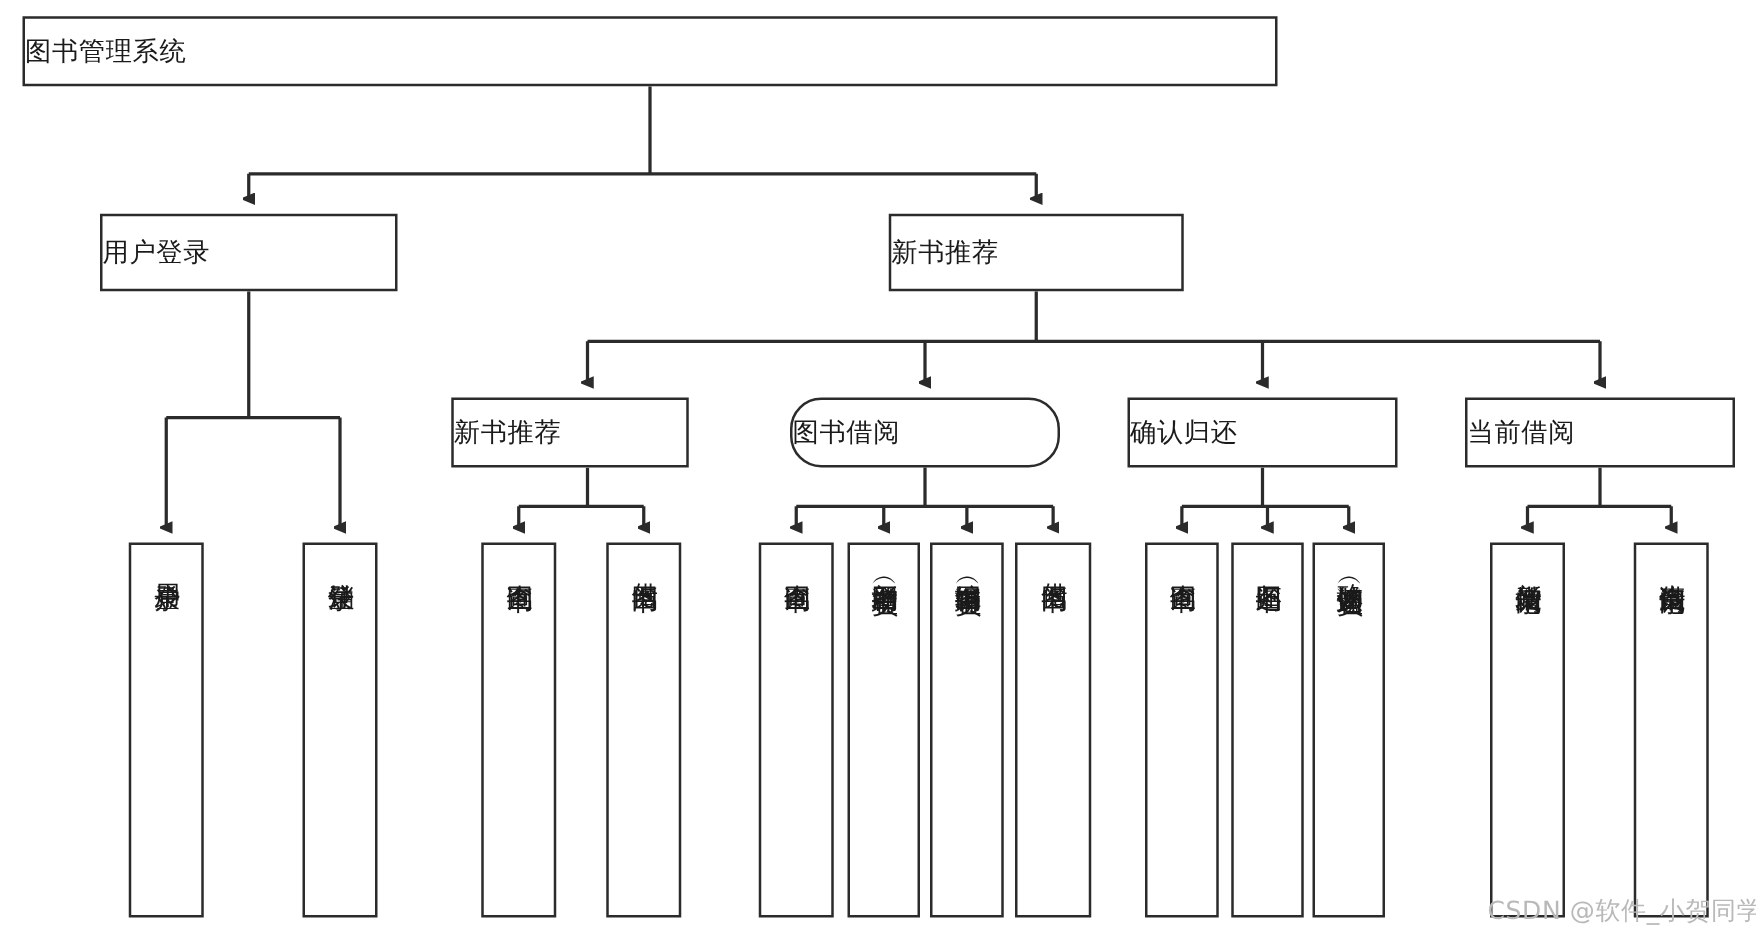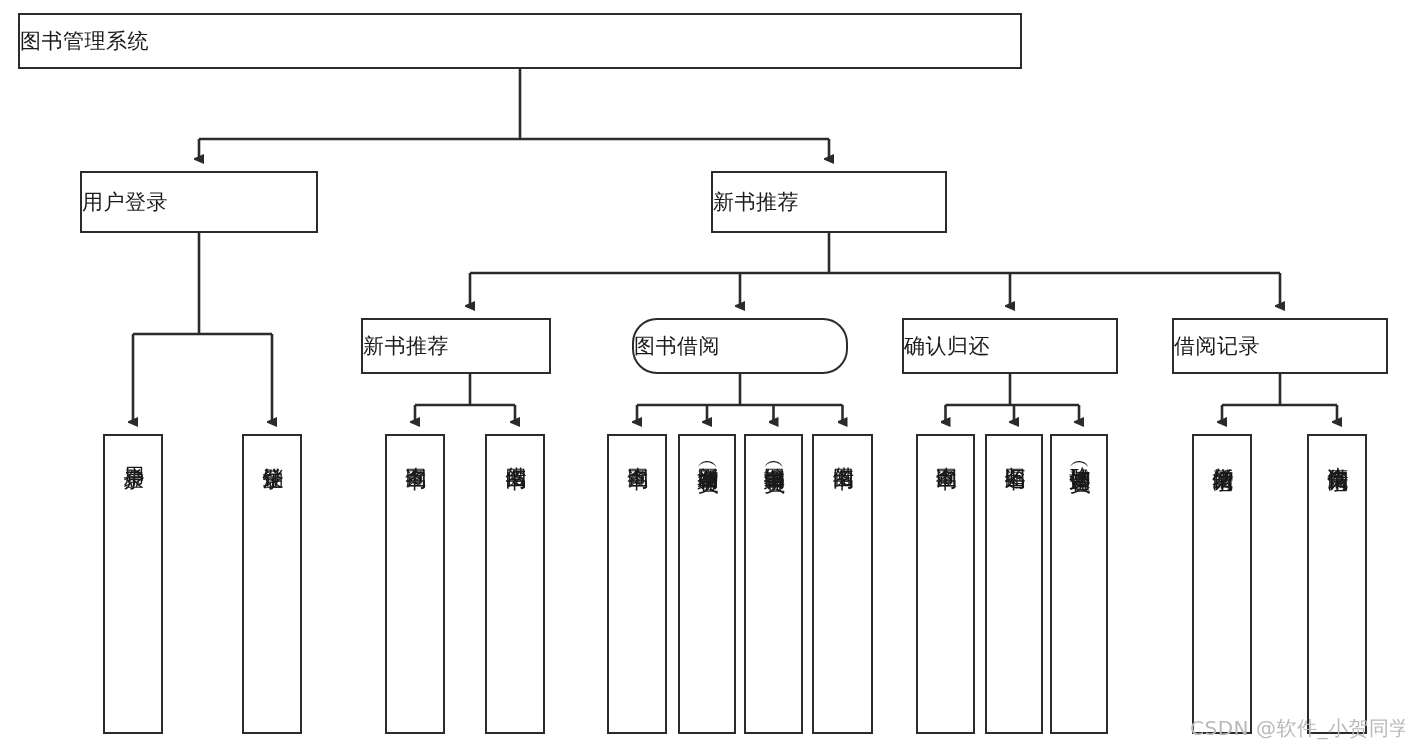--- a/index.html
+++ b/index.html
@@ -128,21 +128,21 @@
       <div class="node level3" style="left: 361px; top: 318px; width: 190px; height: 56px;">
         <span class="node-label">新书推荐</span>
       </div>
       <div class="node level3" style="left: 632px; top: 318px; width: 216px; height: 56px; border-radius: 25px;">
         <span class="node-label">图书借阅</span>
       </div>
       <div class="node level3" style="left: 902px; top: 318px; width: 216px; height: 56px;">
         <span class="node-label">确认归还</span>
       </div>
       <div class="node level3" style="left: 1172px; top: 318px; width: 216px; height: 56px;">
-        <span class="node-label">借阅记录</span>
+        <span class="node-label">当前借阅</span>
       </div>
       <div class="node leaf" style="left: 103px; top: 434px; width: 60px; height: 300px;">
         <span class="node-label">用户登录</span>
       </div>
       <div class="node leaf" style="left: 242px; top: 434px; width: 60px; height: 300px;">
         <span class="node-label">注销登录</span>
       </div>
       <div class="node leaf" style="left: 385px; top: 434px; width: 60px; height: 300px;">
         <span class="node-label">查询图书</span>
       </div>

